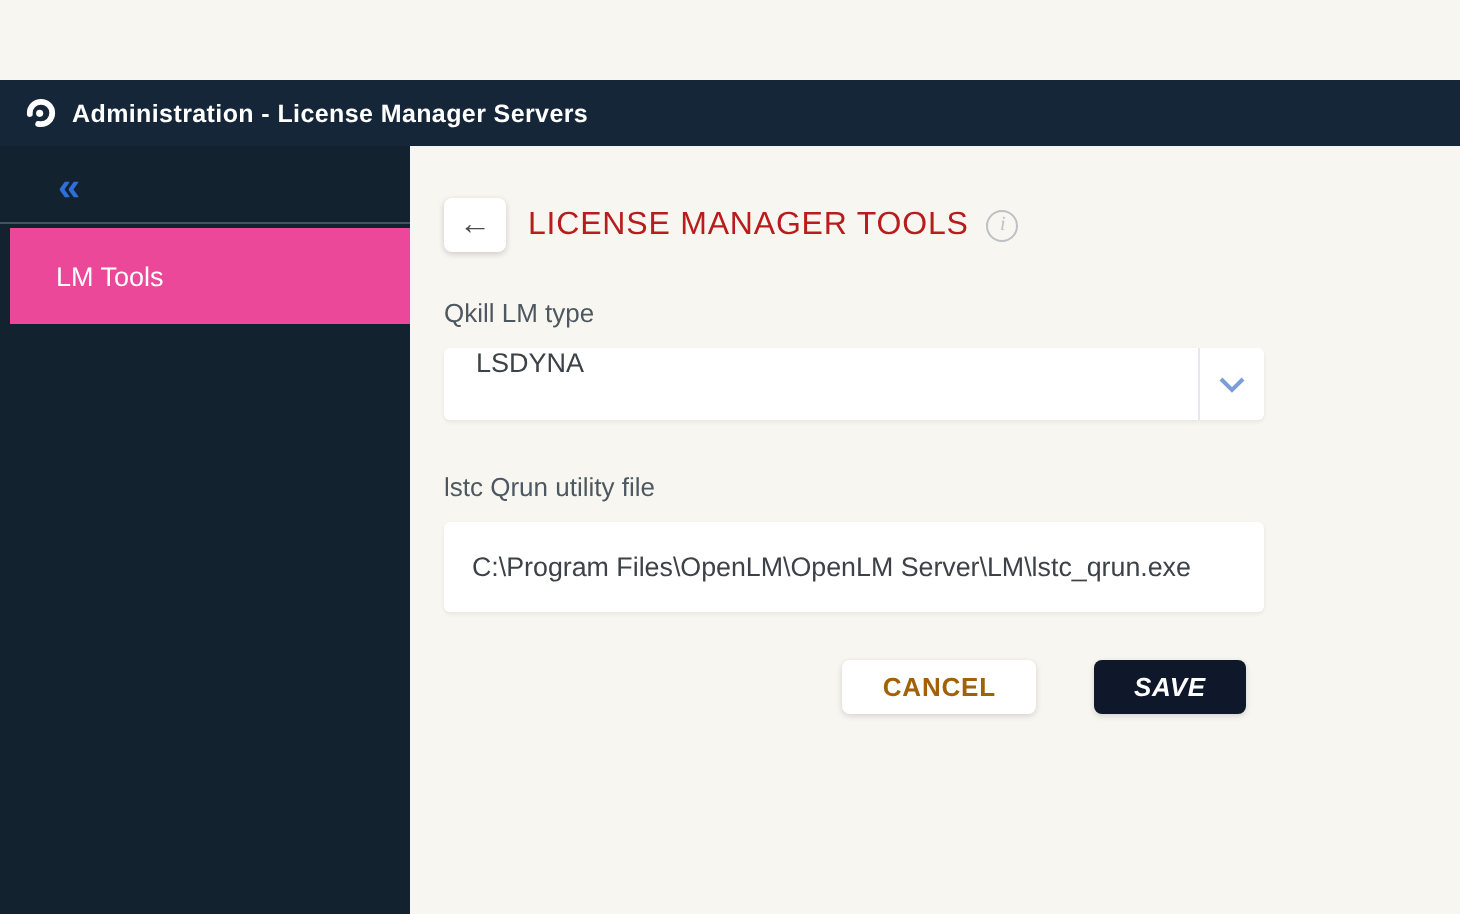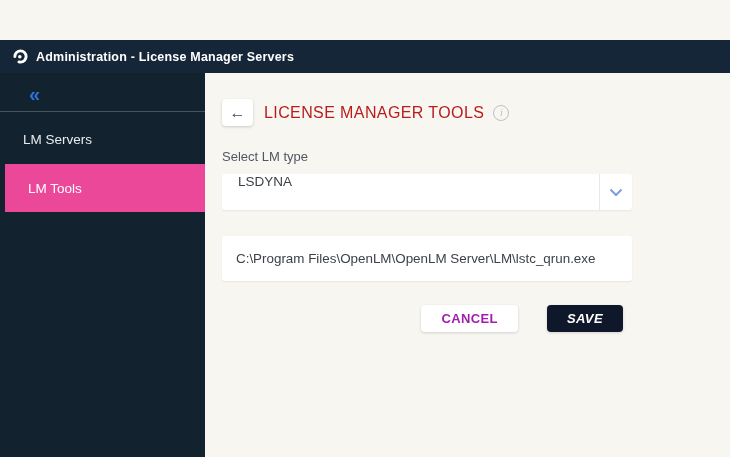--- a/index.html
+++ b/index.html
@@ -109,21 +109,21 @@
     width: 410px; margin-top: 24px;
     display: flex; justify-content: flex-end; align-items: center;
   }
   .btn {
     height: 27px; border: none; border-radius: 4px;
     font-size: 13px; font-weight: bold; letter-spacing: 0.4px;
     cursor: pointer; padding: 0 20px;
     font-family: "Liberation Sans", sans-serif;
   }
   .btn-cancel {
-    background: #ffffff; color: #a21caf;
+    background: #ffffff; color: #a16207;
     box-shadow: 0 1px 3px rgba(0,0,0,0.15);
   }
   .btn-save {
     background: #0f172a; color: #ffffff;
     margin-left: 29px; margin-right: 9px;
     box-shadow: 0 1px 3px rgba(0,0,0,0.15);
     font-style: italic;
   }
 </style>
 </head>
@@ -137,49 +137,47 @@
       <circle cx="9.2" cy="10.2" r="2.1" fill="#ffffff"></circle>
     </svg>
     <span class="topbar-title">Administration - License Manager Servers</span>
   </div>
 
   <div class="body-row">
 
     <div class="sidebar">
       <div class="collapse-btn">«</div>
       <div class="sidebar-divider"></div>
-      <div class="side-item">
-        <span>LM Servers</span>
-      </div>
       <div class="side-item active">
         <span>LM Tools</span>
       </div>
     </div>
 
     <div class="main">
 
       <div class="main-header">
         <button class="back-btn">←</button>
         <span class="page-title">LICENSE MANAGER TOOLS</span>
         <span class="info-icon">i</span>
       </div>
 
       <div class="form-group g1">
-        <label class="form-label">Select LM type</label>
+        <label class="form-label">Qkill LM type</label>
         <div class="select-box">
           <span class="select-value">LSDYNA</span>
           <span class="select-caret">
             <svg width="14" height="9" viewBox="0 0 14 9">
               <polyline points="1.5,1.5 7,7 12.5,1.5" fill="none" stroke="#7a9fd8" stroke-width="2"></polyline>
             </svg>
           </span>
         </div>
       </div>
 
       <div class="form-group g2">
+        <label class="form-label">lstc Qrun utility file</label>
         <input type="text" class="text-input" value="C:\Program Files\OpenLM\OpenLM Server\LM\lstc_qrun.exe" style="">
       </div>
 
 
       <div class="btn-row">
         <button class="btn btn-cancel">CANCEL</button>
         <button class="btn btn-save">SAVE</button>
       </div>
 
     </div>

